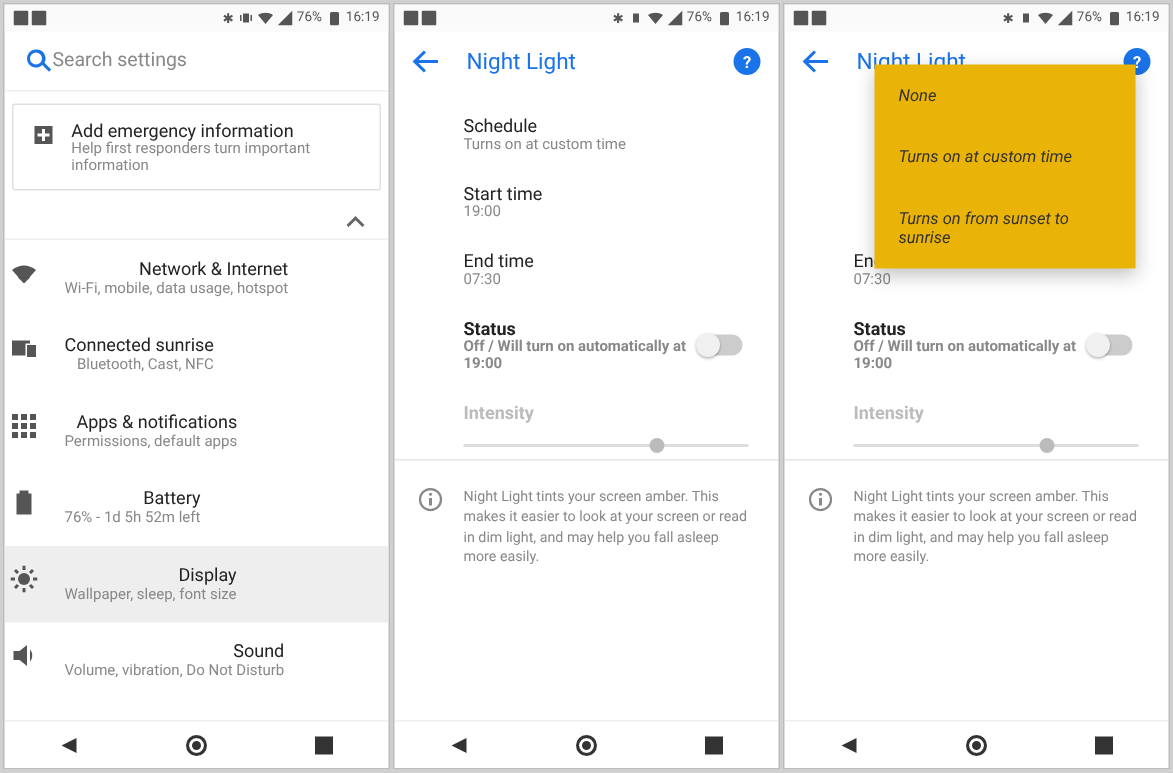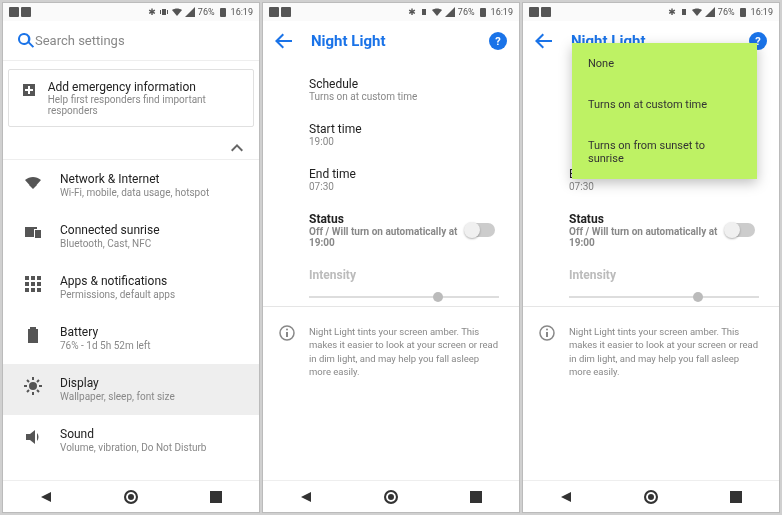--- a/index.html
+++ b/index.html
@@ -11,48 +11,48 @@
 .searchbar { display: flex; align-items: center; height: 40px; padding: 0 14px; border-bottom: 1px solid #eee; }
 .searchbar svg { width: 18px; height: 18px; fill: #1a73e8; }
 .searchbar span { color: #888; font-size: 13px; }
 .card { margin: 8px 5px; border: 1px solid #e0e0e0; border-radius: 2px; background: #fff; padding: 10px 12px; display: flex; gap: 12px; align-items: flex-start; }
 .card svg { width: 16px; height: 16px; fill: #555; margin-top: 2px; }
 .card .t { font-size: 12px; color: #222; }
 .card .s { font-size: 10px; color: #888; }
 .collapse-row { display: flex; justify-content: flex-end; padding: 4px 14px; border-bottom: 1px solid #eee; }
 .collapse-row svg { width: 16px; height: 16px; fill: #666; }
 .list { flex: 1; overflow: hidden; }
-.item { display: flex; gap: 18px; padding: 12px 21px; align-items: flex-start; }
+.item { display: flex; gap: 18px; padding: 12px 4px; align-items: flex-start; text-align: right; }
 .item.selected { background: #eee; }
 .item svg { width: 18px; height: 18px; fill: #555; flex-shrink: 0; margin-top: 1px; }
 .item .t { font-size: 12px; color: #222; }
 .item .s { font-size: 10px; color: #888; line-height: 1.3; }
 .appbar { display: flex; align-items: center; height: 40px; padding: 0 12px; gap: 18px; }
 .appbar svg { width: 18px; height: 18px; fill: #1a73e8; }
-.appbar .title { color: #1a73e8; font-size: 15px; font-weight: 700; flex: 1; }
+.appbar .title { color: #1a73e8; font-size: 15px; font-weight: 400; flex: 1; }
 .help { width: 18px; height: 18px; background: #1a73e8; border-radius: 50%; color: #fff; display: flex; align-items: center; justify-content: center; font-size: 11px; font-weight: bold; }
 .content { flex: 1; padding: 6px 0; }
 .row { padding: 10px 20px 10px 46px; }
 .row .t { font-size: 12px; color: #222; }
 .row .s { font-size: 10px; color: #888; }
 .row.disabled .t { color: #bbb; font-weight: bold; }
 .switchrow { display: flex; align-items: center; font-weight: bold; }
 .switchrow .txt { flex: 1; }
 .switch { width: 30px; height: 14px; background: #ccc; border-radius: 7px; position: relative; margin-right: 4px; }
 .switch::after { content: ''; position: absolute; width: 16px; height: 16px; background: #f0f0f0; border-radius: 50%; top: -1px; left: -1px; box-shadow: 0 1px 2px rgba(0,0,0,0.3); }
 .slider { margin: 4px 20px 8px 46px; height: 2px; background: #ddd; position: relative; }
 .slider::after { content: ''; position: absolute; width: 10px; height: 10px; background: #bbb; border-radius: 50%; top: -4px; left: 65%; }
 .divider { height: 1px; background: #e5e5e5; margin: 6px 0; }
 .info { display: flex; gap: 14px; padding: 12px 16px; }
 .info svg { width: 16px; height: 16px; fill: #888; flex-shrink: 0; }
 .info .txt { font-size: 9.5px; color: #888; line-height: 1.4; }
 .navbar { height: 32px; border-top: 1px solid #eee; display: flex; justify-content: space-around; align-items: center; }
 .navbar svg { width: 14px; height: 14px; fill: #333; }
 .navbar .circle { width: 14px; height: 14px; border: 2px solid #333; border-radius: 50%; box-shadow: inset 0 0 0 2px #fff, inset 0 0 0 10px #333; }
-.dropdown { position: absolute; top: 40px; left: 49px; right: 22px; background: #bef264; box-shadow: 0 4px 12px rgba(0,0,0,0.25); z-index: 10; }
+.dropdown { position: absolute; top: 40px; left: 60px; right: 22px; background: #eab308; box-shadow: 0 4px 12px rgba(0,0,0,0.25); z-index: 10; font-style: italic; }
 .dd-item { padding: 14px 16px; font-size: 11px; color: #333; }
 </style>
 </head>
 <body>
 
 <div class="screen">
   <div class="statusbar">
     <div class="left-icons">
       <svg>
           <rect width="10" height="10" rx="1"></rect>
@@ -83,21 +83,21 @@
       </svg>
     <span>Search settings</span>
   </div>
   <div class="card">
     <svg>
         <path d="M2 2h12v12H2z" fill="#555"></path>
         <path d="M7 4h2v8H7z M4 7h8v2H4z" fill="#fff"></path>
       </svg>
     <div>
       <div class="t">Add emergency information</div>
-      <div class="s">Help first responders find important responders</div>
+      <div class="s">Help first responders turn important information</div>
     </div>
   </div>
   <div class="collapse-row">
     <svg>
         <path d="M2 11l6-6 6 6-1.4 1.4L8 7.8l-4.6 4.6z"></path>
       </svg>
   </div>
   <div class="list">
     <div class="item">
       <svg>

